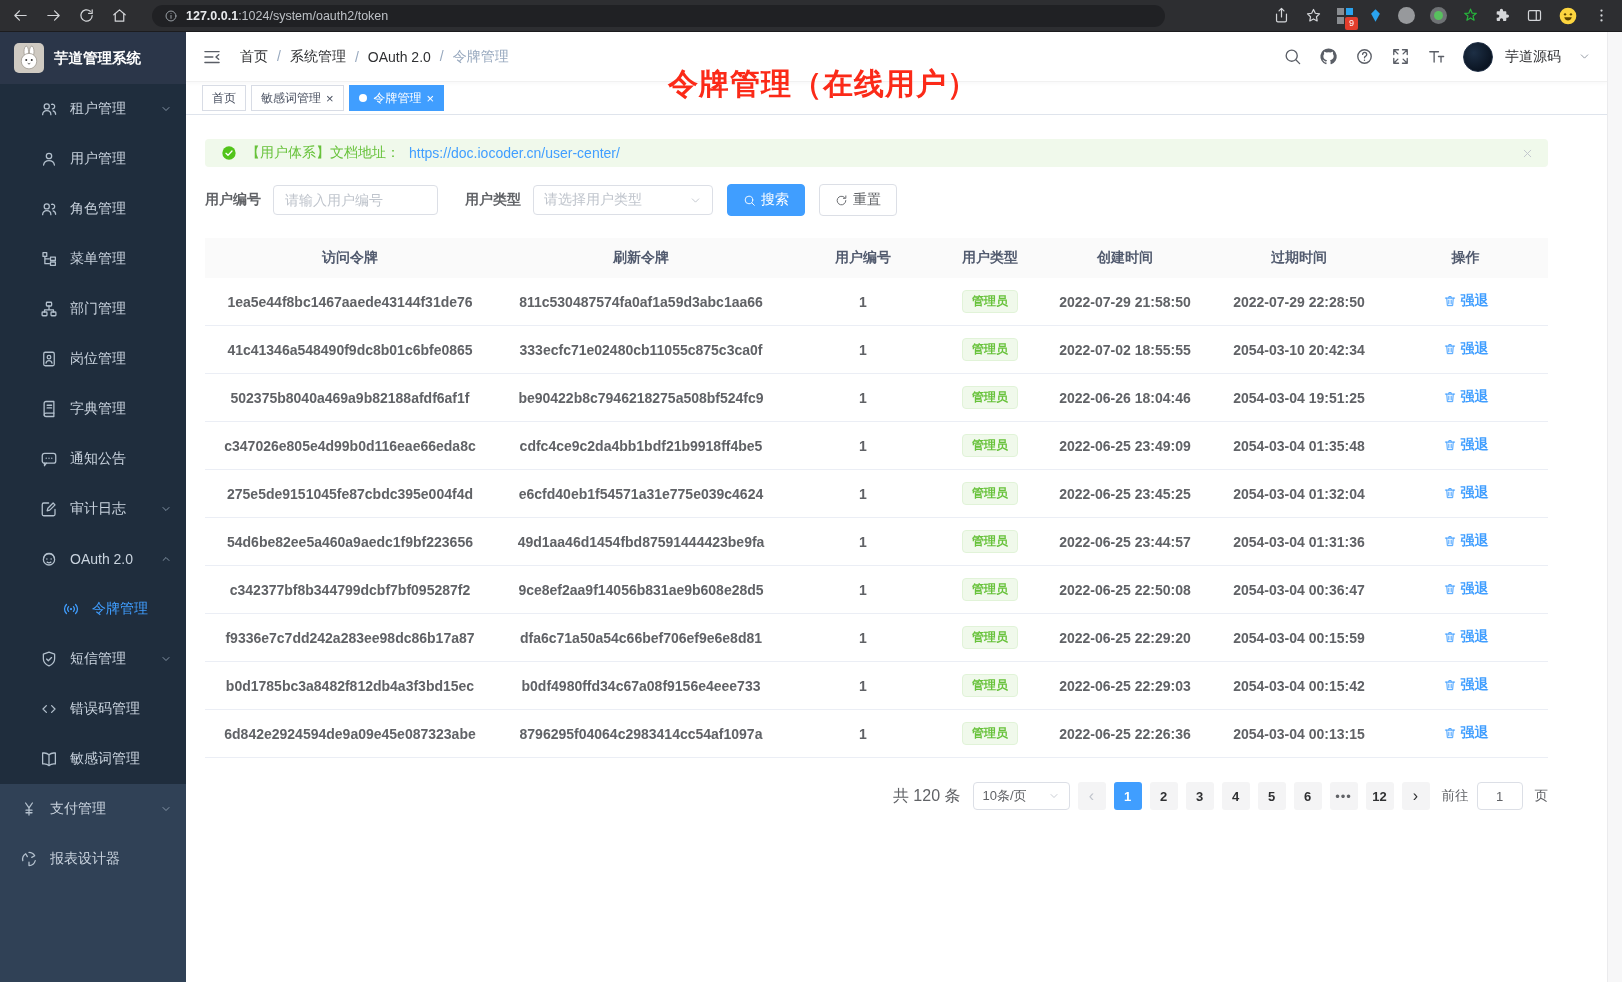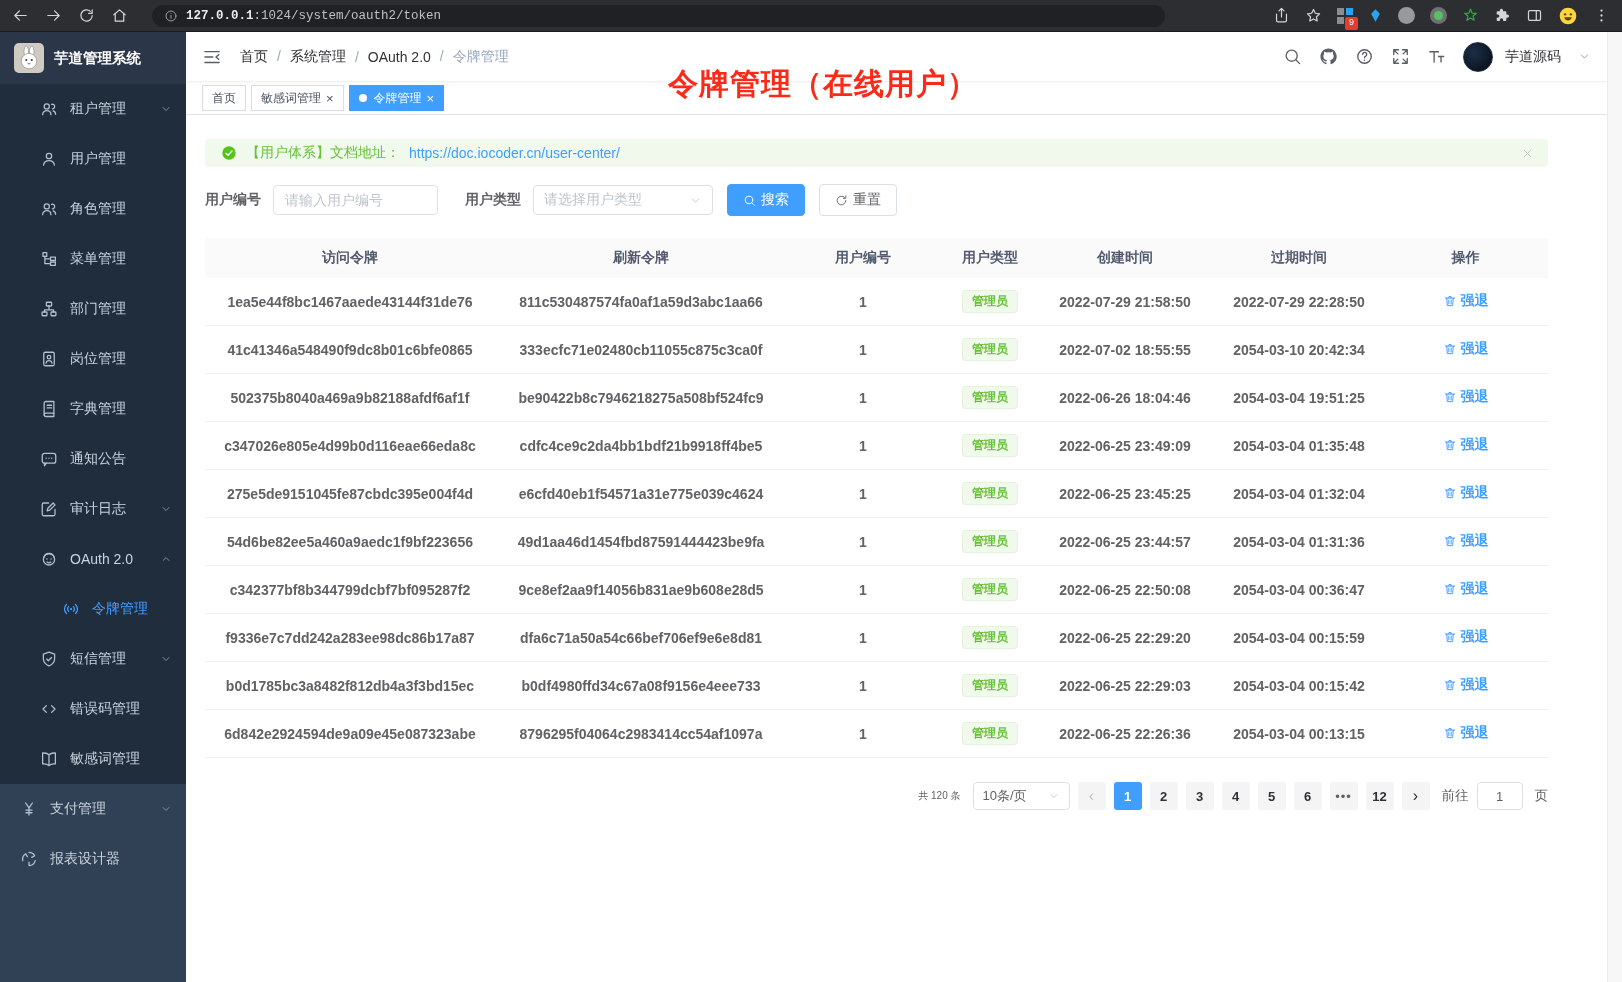--- a/index.html
+++ b/index.html
@@ -6,21 +6,21 @@
   body {
     width: 1622px; height: 982px; overflow: hidden; position: relative;
     font-family: "Liberation Sans", "DejaVu Sans", sans-serif;
     background: #fff; font-size: 14px; color: #303133;
   }
   svg { display: block; }
 
   
   .chrome {
     height: 32px; background: #2d2e31; display: flex; align-items: center;
-    padding: 0 12px; gap: 16px; border-bottom: 1px solid #1c1c1e; font-family: Liberation Mono, monospace;
+    padding: 0 12px; gap: 16px; border-bottom: 1px solid #1c1c1e;
   }
   .cic { width: 17px; height: 17px; color: #d4d6d9; display: inline-flex; flex: none; cursor: pointer; }
   .cic.sm { width: 14px; height: 14px; color: #9aa0a6; }
   .url-pill {
     flex: 1; height: 22px; margin: 0 92px 0 8px; background: #202124;
     border-radius: 11px; display: flex; align-items: center; padding: 0 12px; gap: 8px;
     cursor: text;
   }
   .url { font-size: 12.5px; color: #bdc1c6; white-space: nowrap; }
   .url b { color: #e8eaed; font-weight: 700; }
@@ -118,21 +118,21 @@
   .t-row { height: 48px; border-bottom: 1px solid #ebeef5; font-weight: bold; }
   .t-row:first-of-type { border-top: 1px solid #f5f7fa; }
   .cell { text-align: center; white-space: nowrap; overflow: hidden; }
   .badge { display: inline-block; padding: 2px 9px; font-size: 12px; line-height: 17px; color: #67c23a;
     background: #f0f9eb; border: 1px solid #e1f3d8; border-radius: 4px; }
   .action { color: #409eff; display: inline-flex; align-items: center; gap: 4px; cursor: pointer; font-size: 14px; }
   .ic14 { width: 14px; height: 14px; display: inline-flex; }
 
   .pagination { margin-top: 24px; display: flex; justify-content: flex-end; align-items: center; gap: 8px;
     font-size: 13px; color: #606266; }
-  .total { font-size: 10px; margin-right: 4px; }
+  .total { font-size: 16px; margin-right: 4px; }
   .psize { width: 97px; height: 28px; border: 1px solid #dcdfe6; border-radius: 4px; display: flex;
     align-items: center; justify-content: space-between; padding: 0 9px; cursor: pointer; color: #606266; }
   .pchev { width: 12px; height: 12px; color: #c0c4cc; }
   .pbtn { min-width: 28px; height: 28px; background: #f4f4f5; border: none; border-radius: 3px;
     font-size: 13px; font-weight: 700; color: #303133; display: inline-flex; align-items: center;
     justify-content: center; cursor: pointer; font-family: inherit; padding: 0 4px; }
   .pbtn.active { background: #409eff; color: #fff; }
   .pbtn.ellipsis { letter-spacing: 1px; font-weight: 400; color: #606266; }
   .pbtn.nav { font-size: 16px; font-weight: 400; }
   .pbtn.disabled { color: #c0c4cc; cursor: default; }

